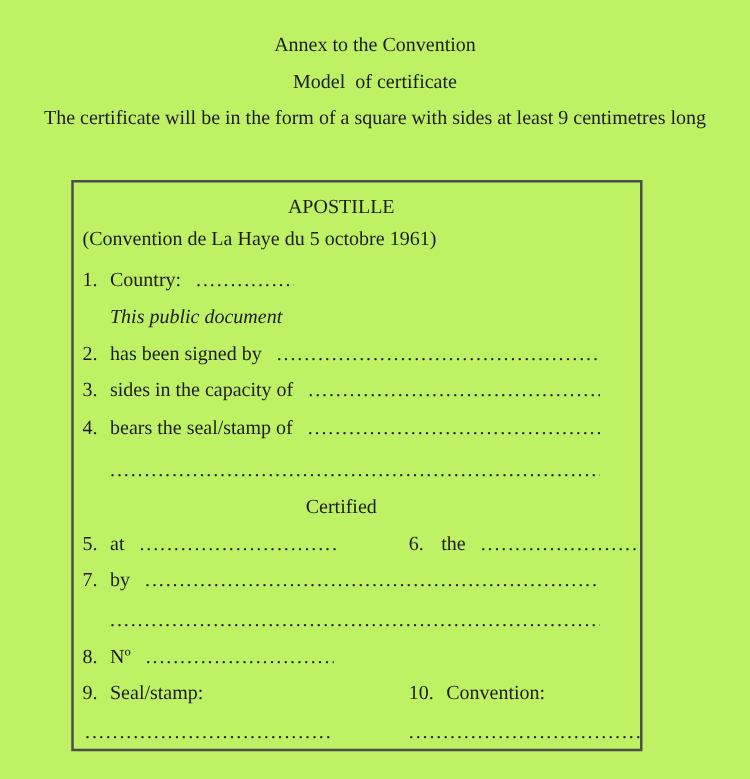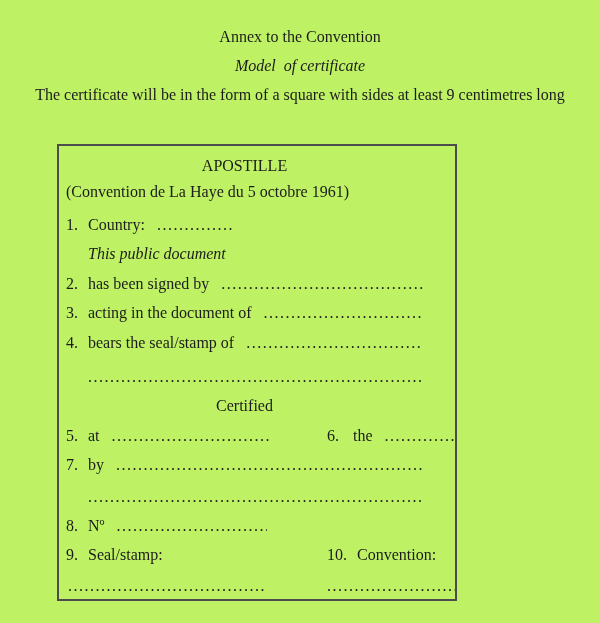--- a/index.html
+++ b/index.html
@@ -8,26 +8,26 @@
     width: 600px;
     height: 623px;
     background: #bef264;
     font-family: "Liberation Serif", "DejaVu Serif", serif;
     color: #1c1c1c;
     font-size: 16px;
     overflow: hidden;
   }
   .titles { text-align: center; padding-top: 26px; }
   .t1 { line-height: 22px; }
-  .t2 { line-height: 22px; margin-top: 7px; font-style: italic; white-space: pre; }
+  .t2 { line-height: 22px; margin-top: 7px; white-space: pre; }
   .t3 { line-height: 22px; margin-top: 7px; white-space: nowrap; }
 
   .box {
     box-sizing: border-box;
-    width: 400px;
+    width: 457px;
     height: 457px;
     margin: 38px 0 0 57px;
     border: 2px solid #4d4d4d;
     padding: 8px 32px 0 7px;
     overflow: hidden;
   }
   .h1 { text-align: center; line-height: 24px; }
   .h2 { line-height: 24px; margin-top: 2px; }
 
   .rows { margin-top: 6px; }
@@ -91,21 +91,21 @@
       </div>
 
       <div class="row">
         <span class="num">2.</span>
         <span>has been signed by</span>
         <span class="dots flex">......................................................................................................................................................</span>
       </div>
 
       <div class="row">
         <span class="num">3.</span>
-        <span>acting in the document of</span>
+        <span>sides in the capacity of</span>
         <span class="dots flex">......................................................................................................................................................</span>
       </div>
 
       <div class="row">
         <span class="num">4.</span>
         <span>bears the seal/stamp of</span>
         <span class="dots flex">......................................................................................................................................................</span>
       </div>
 
       <div class="row gap5">

